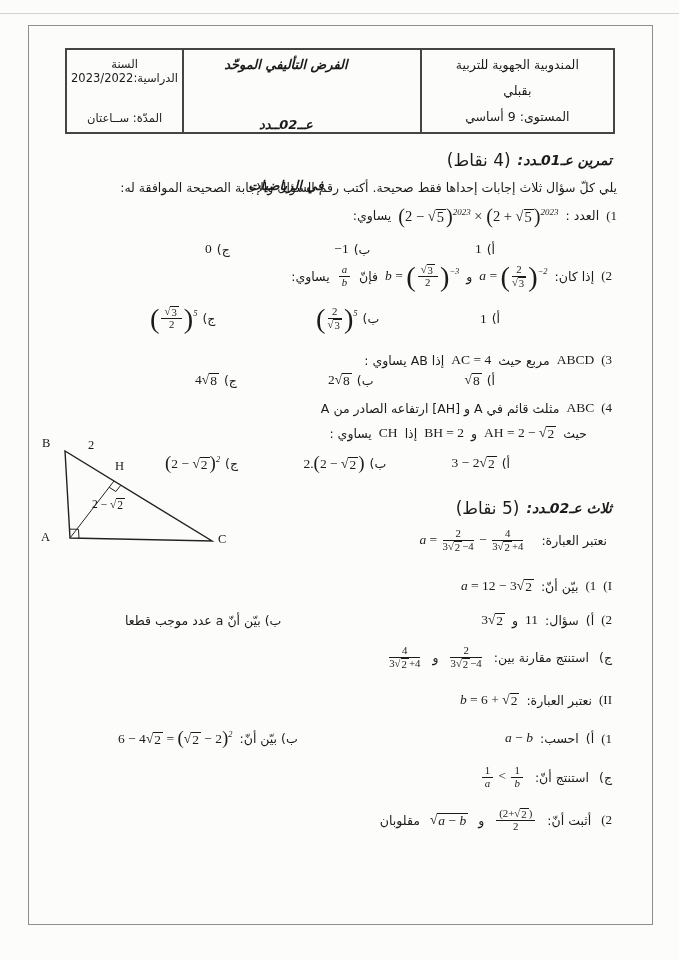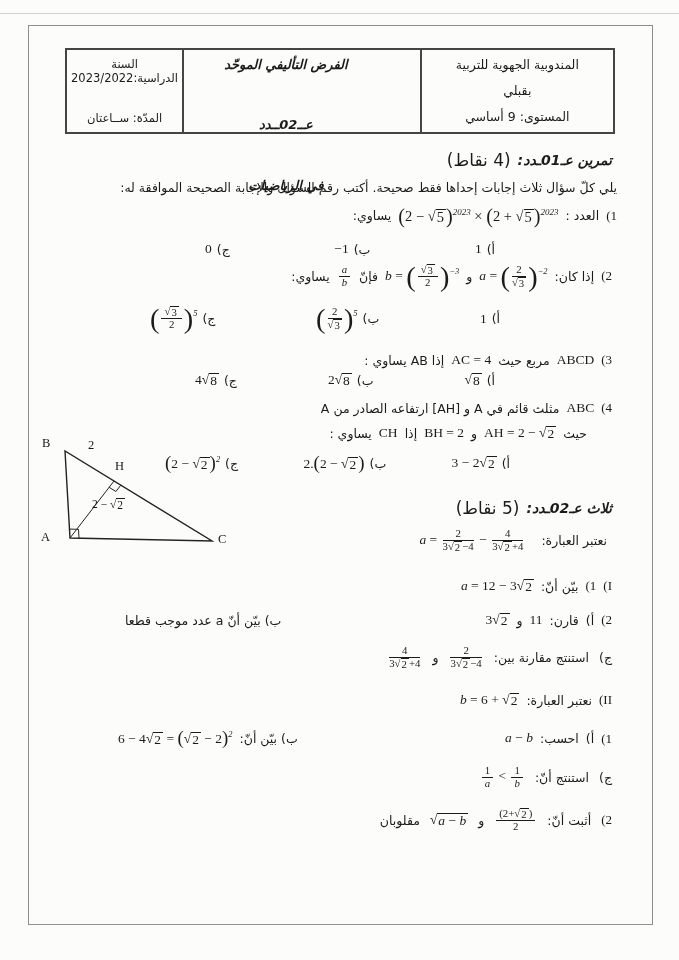--- a/index.html
+++ b/index.html
@@ -290,21 +290,21 @@
     <span class="math"><i>a</i> = 12 − 3<span class="sqrt">
           <span class="rt">√</span>
           <span class="rd">2</span>
         </span></span>
   </div>
 
   <div class="row split" style="top:612px; right:67px; left:125px;">
     <span class="grp">
       <span class="no">(2</span>
       <span class="akey">أ)</span>
-      <span>قارن:</span>
+      <span>سؤال:</span>
       <span class="math">11</span>
       <span>و</span>
       <span class="math">3<span class="sqrt">
             <span class="rt">√</span>
             <span class="rd">2</span>
           </span></span>
     </span>
     <span class="grp">
       <span>ب) بيّن أنّ a عدد موجب قطعا</span>
     </span>

